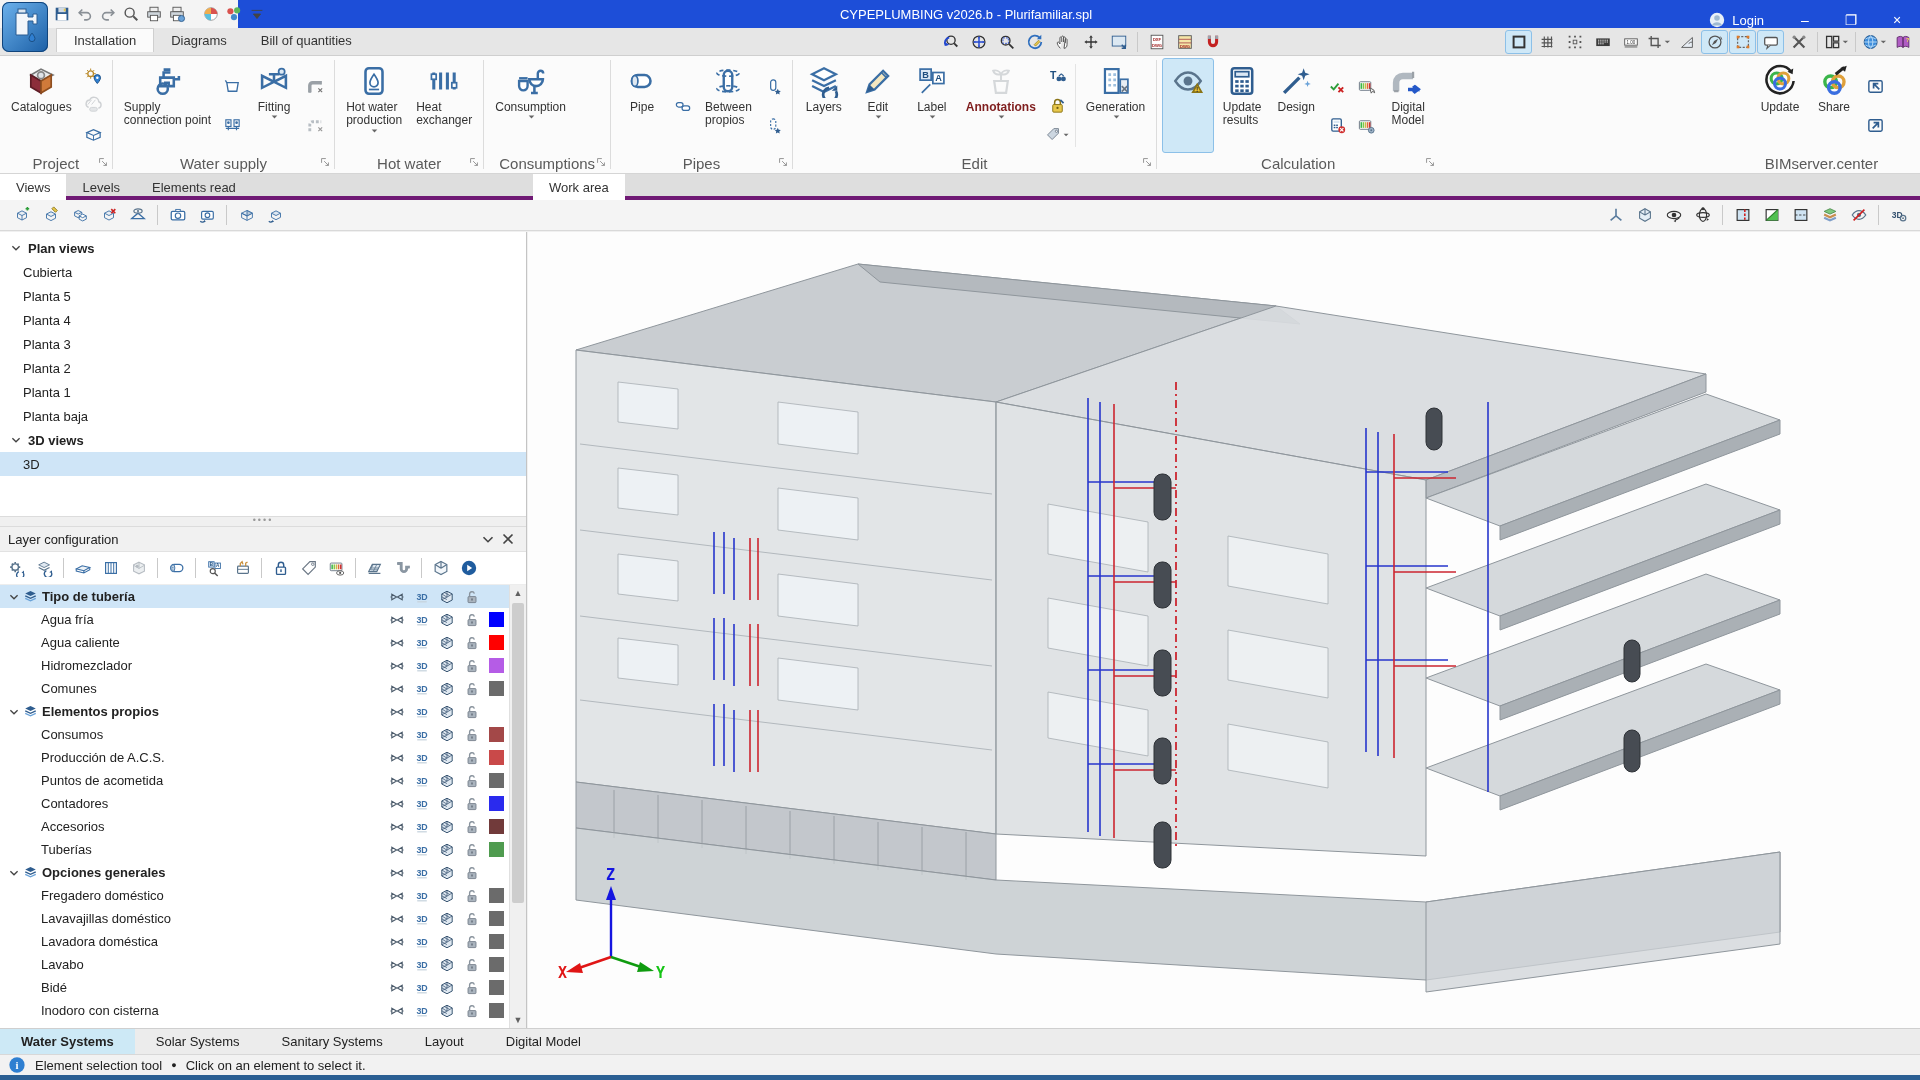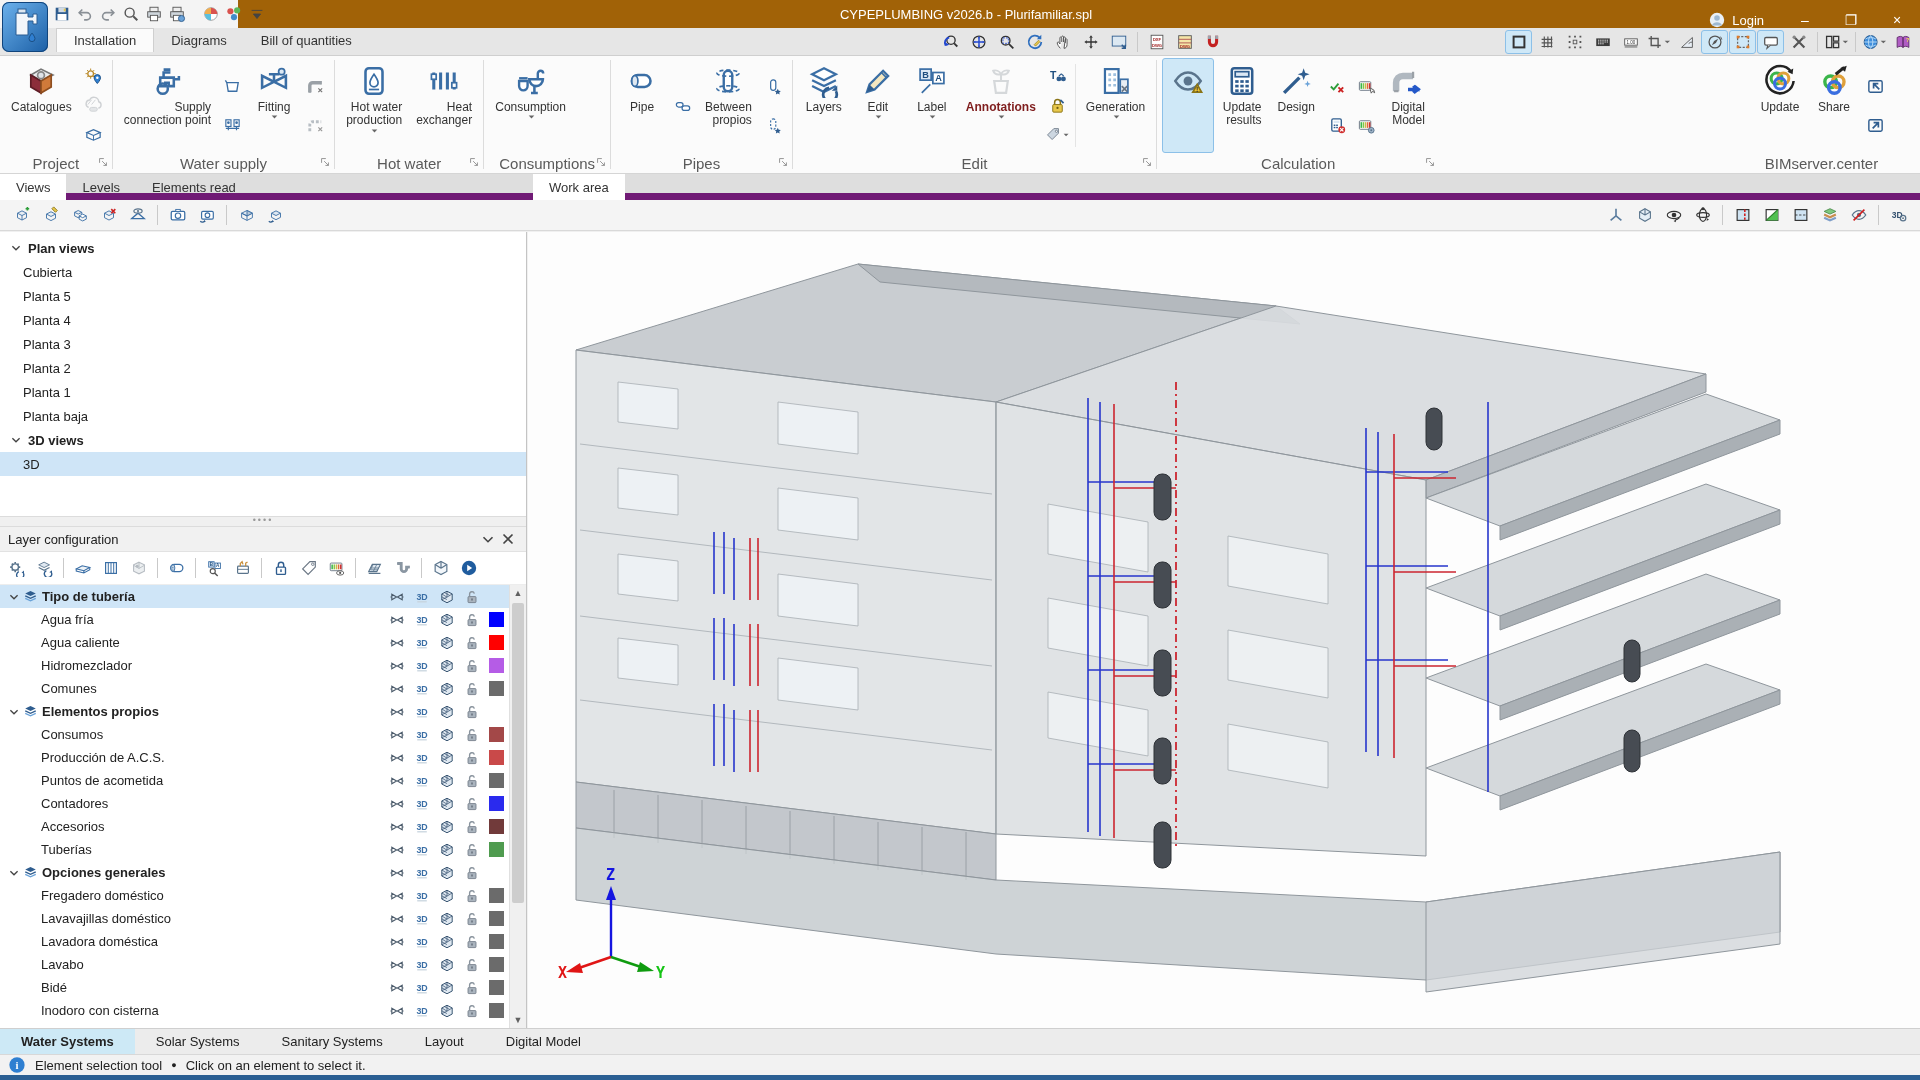--- a/index.html
+++ b/index.html
@@ -1,20 +1,20 @@
 <!DOCTYPE html>
 <html><head>
 <meta charset="utf-8">
 <style>
   html,body{margin:0;padding:0;background:#444;font-family:"Liberation Sans","DejaVu Sans",sans-serif;}
   #app{position:relative;width:1920px;height:1080px;background:#f0f0f0;overflow:hidden;font-size:13px;color:#222;}
   .ic{width:18px;height:18px;display:block;}
   .dis{opacity:.45;}
   
-  .titlebar{position:absolute;left:12px;top:0;right:0;height:28px;background:#a16207;}
+  .titlebar{position:absolute;left:12px;top:0;right:0;height:28px;background:#1d4ed8;}
   .qa{position:absolute;left:0;top:0;width:238px;height:28px;background:#f4f4f4;display:flex;align-items:center;gap:3px;padding-left:52px;box-sizing:border-box;}
   .qa .tbtn{width:24px;height:24px;}
   .logo{position:absolute;left:2px;top:2px;width:46px;height:50px;z-index:6;border-radius:7px;background:linear-gradient(135deg,#6db2ec,#1b5fa6);display:flex;align-items:center;justify-content:center;box-shadow:0 0 0 1px #10447c inset;}
   .title{position:absolute;left:50%;top:0;transform:translateX(-50%);height:28px;display:flex;align-items:center;color:#fff;font-size:13px;}
   .winctl{position:absolute;right:0;top:0;height:40px;display:flex;align-items:center;}
   .login{display:flex;align-items:center;gap:6px;color:#fff;padding:0 18px;height:28px;}
   .wbtn{width:46px;height:28px;display:flex;align-items:center;justify-content:center;color:#fff;font-size:14px;}
   
   .tabrow{position:absolute;top:28px;left:0;right:0;height:28px;background:#e6e6e6;border-bottom:1px solid #cfcfcf;box-sizing:border-box;}
   .rtabs{position:absolute;left:56px;top:0;height:24px;display:flex;}
@@ -31,28 +31,28 @@
   .ribbon{position:absolute;top:56px;left:0;right:0;height:118px;background:#fbfbfb;border-bottom:1px solid #d5d5d5;display:flex;box-sizing:border-box;}
   .rgroup{display:flex;flex-direction:column;padding:2px 5px 0;}
   .rgroup.bim{margin-left:auto;margin-right:26px;}
   .rbody{flex:1;display:flex;align-items:stretch;gap:2px;}
   .rlabel{height:20px;display:flex;align-items:center;justify-content:center;color:#5a5a5a;font-size:15px;position:relative;padding:0 10px;}
   .launch{position:absolute;right:-2px;top:3px;width:12px;height:12px;}
   .rsep{width:1px;background:#dcdcdc;margin:4px 0;}
   .isep{width:1px;background:#e4e4e4;margin:6px 2px;}
   .bigbtn{display:flex;flex-direction:column;align-items:center;justify-content:flex-start;padding:5px 5px 1px;min-width:52px;border-radius:3px;border:1px solid transparent;box-sizing:border-box;}
   .bigbtn .bic{width:36px;height:34px;}
-  .bigbtn .blabel{font-size:12px;color:#333;text-align:right;line-height:1.12;margin-top:3px;white-space:pre-line;}
+  .bigbtn .blabel{font-size:12px;color:#333;text-align:left;line-height:1.12;margin-top:3px;white-space:pre-line;}
   .bigbtn.disabled .blabel{color:#7f1d1d;font-weight:bold;}
   .bigbtn.toggled{background:#cfe8f7;border-color:#8cc0e8;}
   .smallcol{display:flex;flex-direction:column;justify-content:space-evenly;align-items:center;width:27px;}
   .sbtn{width:24px;height:22px;display:flex;align-items:center;justify-content:center;border-radius:2px;}
   .sbtn .ic{width:19px;height:19px;}
   
-  .paneltabs{position:absolute;top:174px;left:0;right:0;height:26px;background:#dedede;border-bottom:7px solid #701a75;box-sizing:border-box;}
+  .paneltabs{position:absolute;top:174px;left:0;right:0;height:26px;background:#dedede;border-bottom:4px solid #701a75;box-sizing:border-box;}
   .ptabs{position:absolute;left:0;top:0;height:26px;display:flex;}
   .ptab{padding:0 16px;display:flex;align-items:center;color:#333;}
   .ptab.active{background:#fff;}
   .watab{position:absolute;left:533px;top:0;height:26px;}
   
   .toolrow{position:absolute;top:200px;left:0;right:0;height:31px;background:#f4f4f4;border-bottom:1px solid #d9d9d9;display:flex;align-items:center;justify-content:space-between;padding:0 8px;box-sizing:border-box;}
   .tgrp{display:flex;align-items:center;gap:2px;}
   
   .leftpanel{position:absolute;top:232px;left:0;width:527px;bottom:52px;background:#fff;border-right:1px solid #c4c4c4;display:flex;flex-direction:column;box-sizing:border-box;}
   .tree{height:280px;padding-top:4px;overflow:hidden;}

